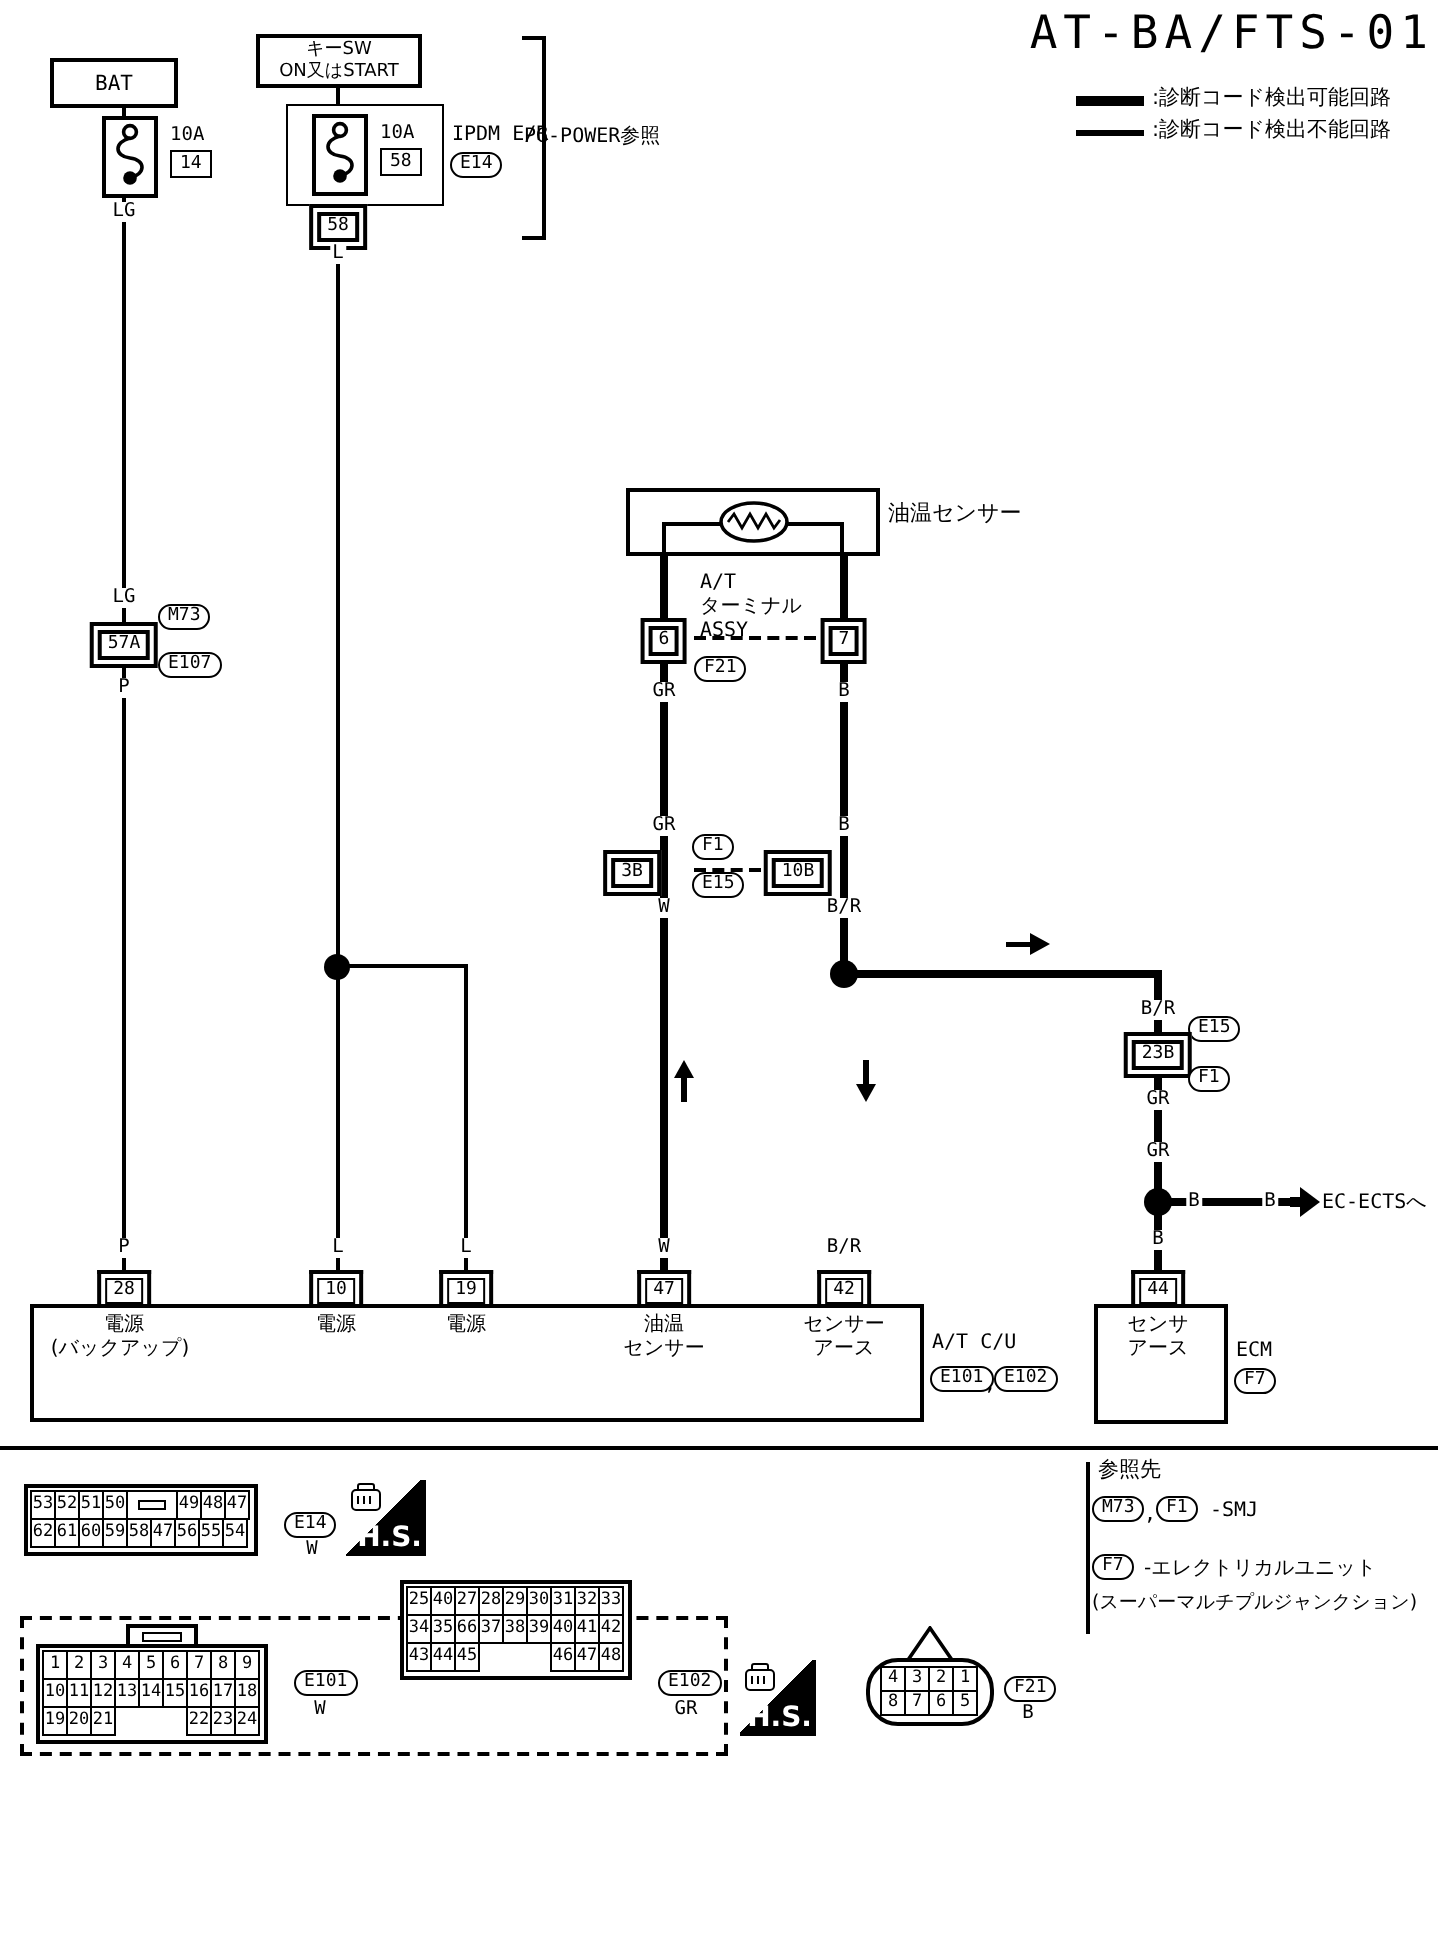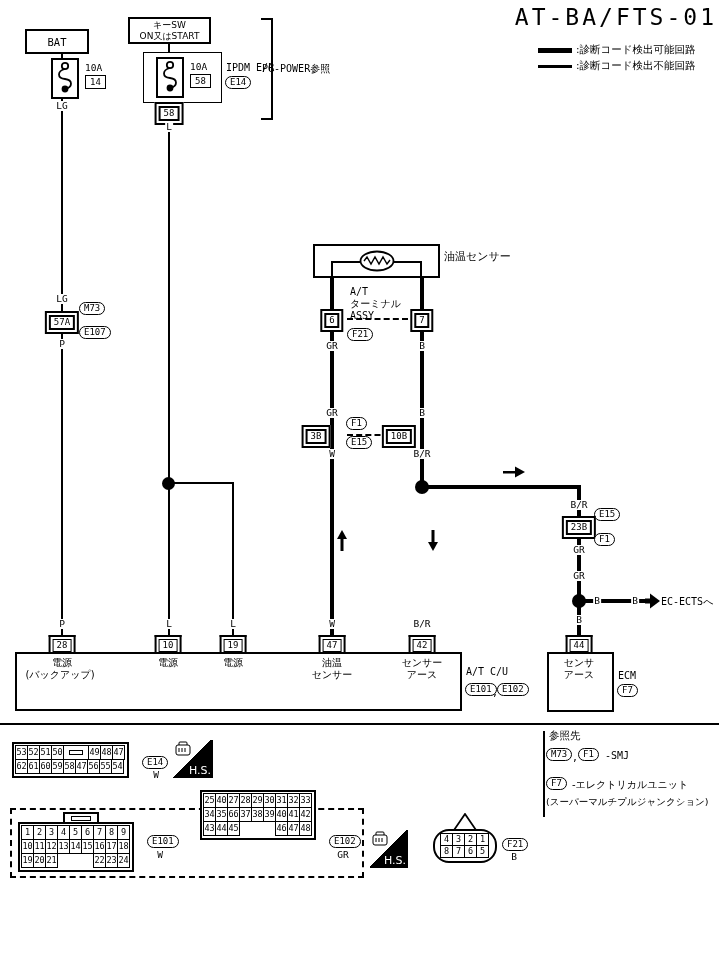--- a/index.html
+++ b/index.html
@@ -39,21 +39,21 @@
 .pingrid{position:absolute;border:2px solid #000;padding:2px;background:#fff;display:inline-block}
 .grow{display:flex}
 .gcell{width:13px;height:15px;border:1px solid #000;margin:-1px 0 0 -1px;font-size:8.5px;line-height:13px;
   text-align:center;background:#fff;font-family:"DejaVu Sans Mono",monospace}
 .gkey{width:26px;display:flex;align-items:center;justify-content:center}
 .gkeyin{width:14px;height:5px;border:1px solid #000}
 .ggap{border-color:transparent;background:transparent}
 .f21grid .gcell{width:13px;height:13px;line-height:11px}
 
 .hsq{position:absolute;background:linear-gradient(135deg,#fff 48%,#000 48%)}
-.hsq .hst{position:absolute;right:2px;bottom:1px;color:#fff;font-size:11px;font-weight:normal;
+.hsq .hst{position:absolute;right:2px;bottom:1px;color:#fff;font-size:14px;font-weight:bold;
   font-family:"DejaVu Sans",sans-serif}
 .hsq svg{position:absolute;left:1px;top:1px}
 
 .legbar1{position:absolute;width:34px;height:5px;background:#000}
 .legbar2{position:absolute;width:34px;height:2.5px;background:#000}
 #title{position:absolute;top:4px;right:2px;font-size:23px;letter-spacing:3px;white-space:nowrap}
 .secdiv{position:absolute;background:#000}
 svg{display:block}
 </style>
 </head>

